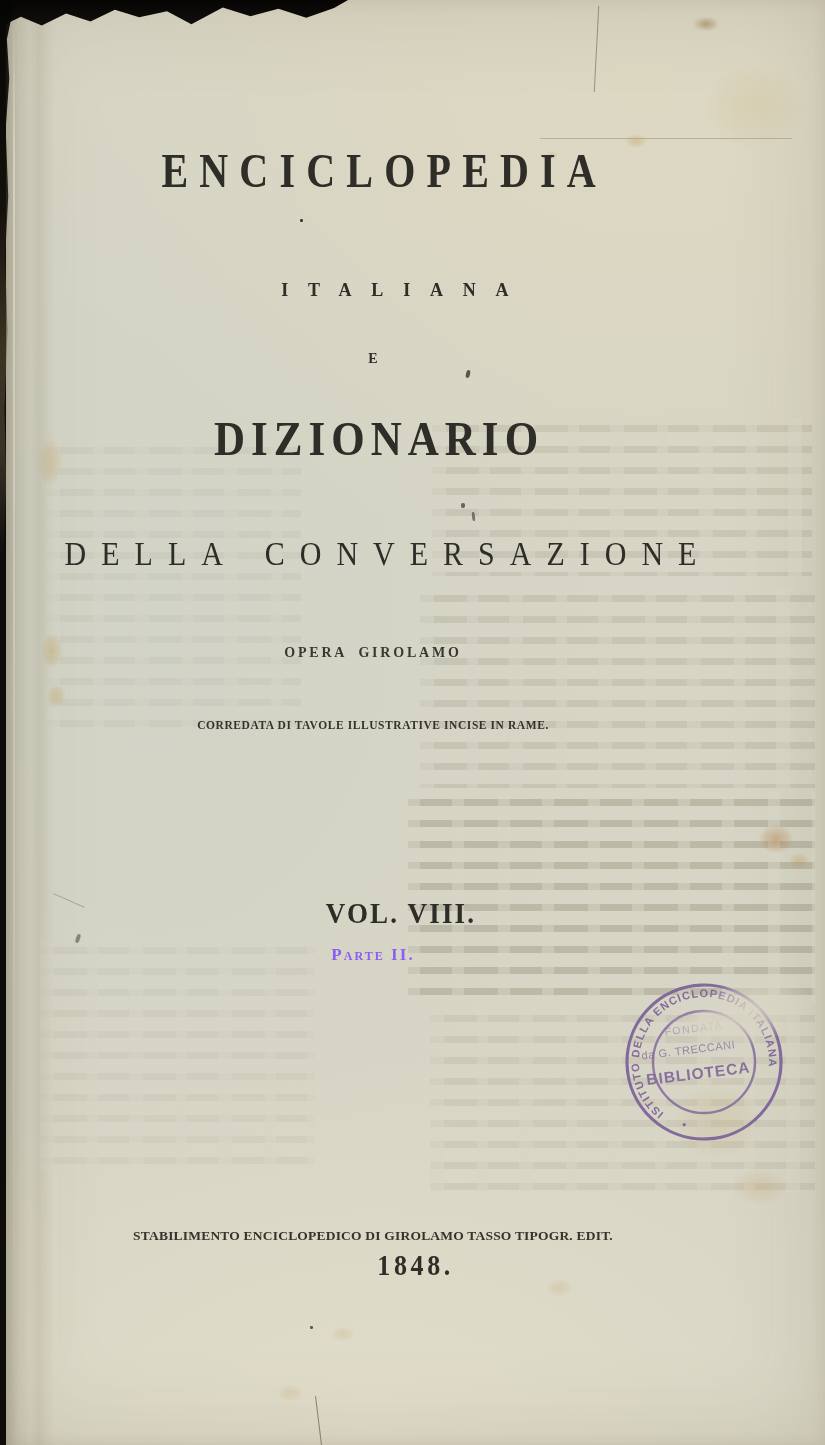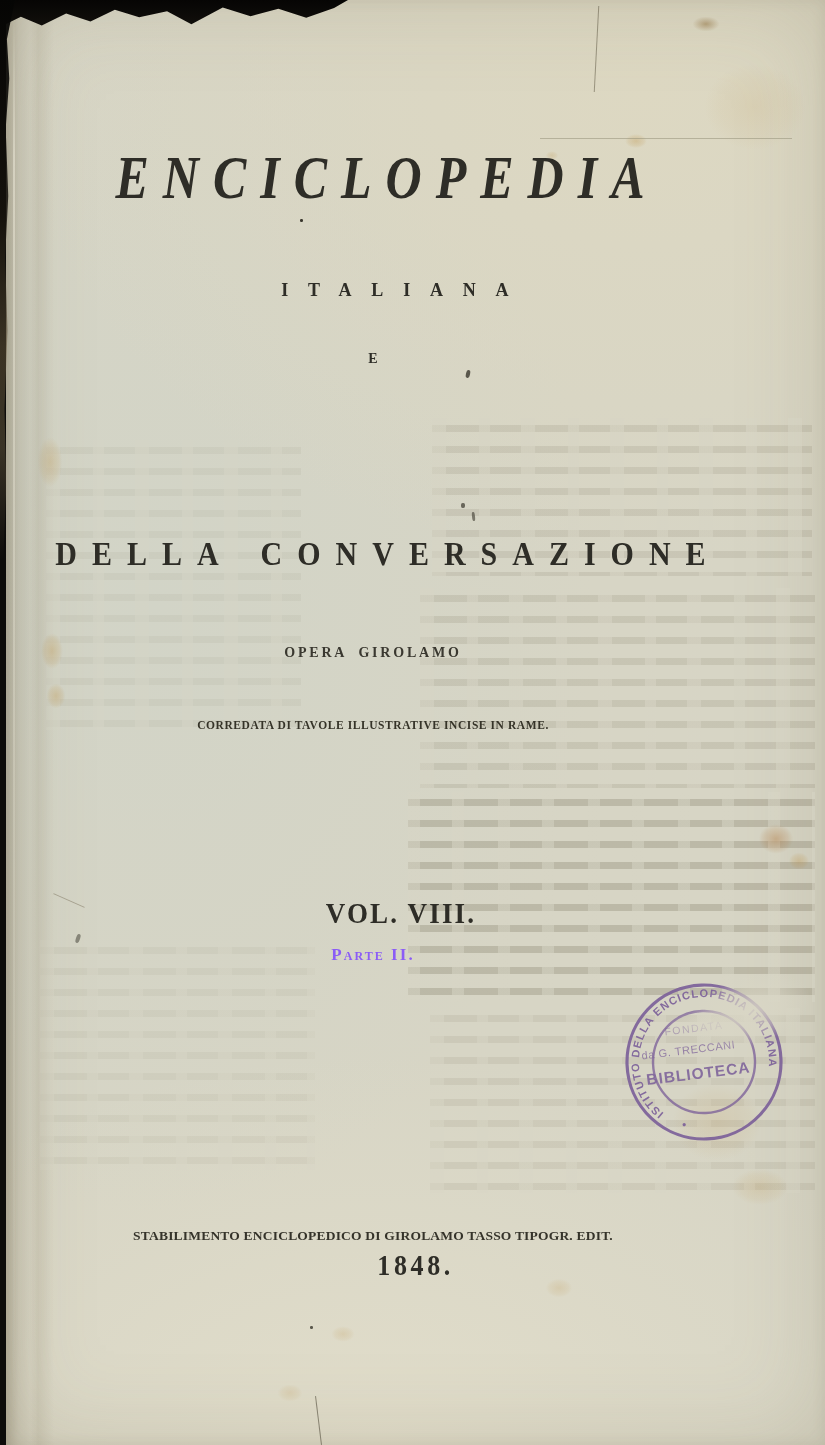--- a/index.html
+++ b/index.html
@@ -21,28 +21,28 @@
   .top-tear{position:absolute;left:0;top:0;width:348px;height:27px;
     background:linear-gradient(to bottom,#060504,#12100c);
     clip-path:polygon(0 0,100% 0,96% 30%,88% 66%,80% 32%,72% 60%,64% 28%,55% 90%,48% 42%,40% 64%,33% 36%,26% 80%,19% 50%,12% 94%,6% 62%,0 100%);}
   .left-gutter{position:absolute;left:0;top:0;width:15px;height:560px;
     background:linear-gradient(to bottom, rgba(5,5,4,.95) 0%, rgba(22,18,12,.85) 38%, rgba(96,82,56,.55) 62%, rgba(160,142,104,.30) 80%, rgba(160,142,104,0) 100%);
     clip-path:polygon(0 0,100% 0,46% 7%,62% 14%,38% 23%,55% 35%,34% 46%,50% 59%,30% 73%,42% 87%,22% 100%,0 100%);}
   
   .content{position:absolute;left:0;top:0;width:746px;height:1445px;color:#2e2d27;}
   .line{position:absolute;left:0;width:100%;text-align:center;line-height:1;white-space:nowrap;}
   .sq{display:inline-block;transform-origin:50% 0;}
-  .t-main   {top:147px;font-size:50px;font-weight:bold;letter-spacing:.28em;text-indent:.28em;font-style:italic;}
+  .t-main   {top:147px;font-size:40px;font-weight:bold;letter-spacing:.28em;text-indent:.28em;}
   .t-main   .sq{transform:scaleY(1.22);}
   .t-ital   {top:279px;font-size:18px;font-weight:bold;letter-spacing:1.1em;text-indent:1.1em;padding-left:12px;}
   .t-ital   .sq{transform:scaleY(1.1);}
   .t-e      {top:352px;font-size:14px;font-weight:bold;}
   .t-diz    {top:415px;font-size:43px;font-weight:bold;letter-spacing:.14em;text-indent:.14em;}
   .t-diz    .sq{transform:scaleY(1.12);}
-  .t-conv   {top:537px;font-size:30px;font-weight:bold;letter-spacing:.5em;text-indent:.5em;word-spacing:.2em;}
+  .t-conv   {top:537px;font-size:30px;font-weight:normal;letter-spacing:.5em;text-indent:.5em;word-spacing:.2em;}
   .t-conv   .sq{transform:scaleY(1.12);}
   .t-opera  {top:646px;font-size:14px;font-weight:bold;letter-spacing:.2em;word-spacing:.4em;color:#3a3830;}
   .t-corr   {top:720px;font-size:11.5px;font-weight:bold;letter-spacing:.05em;color:#353328;}
   .t-vol    {top:898px;font-size:27px;font-weight:bold;letter-spacing:.08em;margin-left:28px;}
   .t-vol    .sq{transform:scaleY(1.12);}
   .t-parte  {top:946px;font-size:17px;font-weight:bold;font-variant:small-caps;letter-spacing:.12em;color:#8b5cf6;}
   .t-ven    {top:1184px;font-size:31px;font-weight:bold;letter-spacing:.26em;text-indent:.26em;}
   .t-ven    .sq{transform:scaleY(1.18);}
   .t-stab   {top:1229px;font-size:13.5px;font-weight:bold;letter-spacing:.015em;color:#35332a;}
   .t-year   {top:1251px;font-size:26px;font-weight:bold;letter-spacing:.14em;text-indent:.14em;padding-left:39px;}
@@ -135,20 +135,21 @@
   <div class="speck s6"></div>
   <div class="crack c1"></div>
   <div class="crack c2"></div>
   <div class="crack c3"></div>
   <div class="crack c4"></div>
 
   <div class="content">
     <div class="line t-main"><span class="sq">ENCICLOPEDIA</span></div>
     <div class="line t-ital"><span class="sq">ITALIANA</span></div>
     <div class="line t-e">E</div>
+    <div class="line t-diz"><span class="sq">DIZIONARIO</span></div>
     <div class="line t-conv"><span class="sq">DELLA CONVERSAZIONE</span></div>
     <div class="line t-opera">OPERA GIROLAMO</div>
     <div class="line t-corr">CORREDATA DI TAVOLE ILLUSTRATIVE INCISE IN RAME.</div>
     <div class="line t-vol"><span class="sq">VOL. VIII.</span></div>
     <div class="line t-parte">Parte II.</div>
     <div class="line t-stab">STABILIMENTO ENCICLOPEDICO DI GIROLAMO TASSO TIPOGR. EDIT.</div>
     <div class="line t-year"><span class="sq">1848.</span></div>
   </div>
 
   <svg class="stamp" viewBox="-90 -90 180 180">

